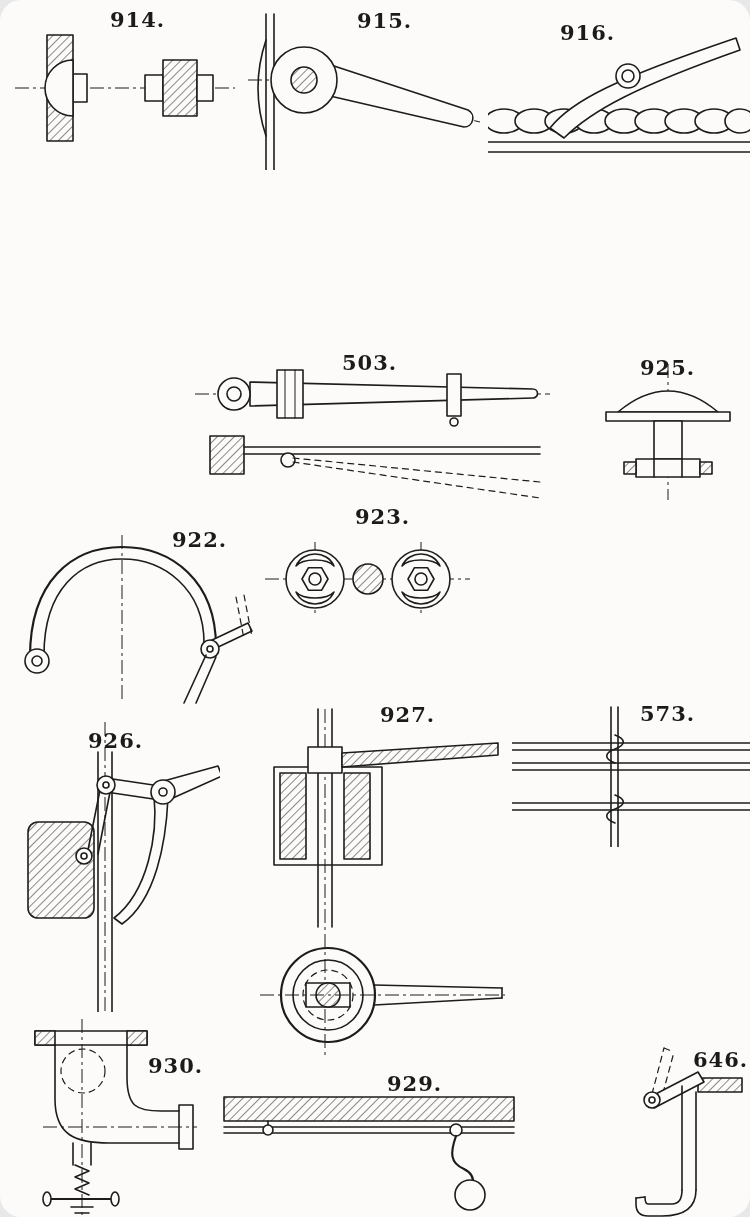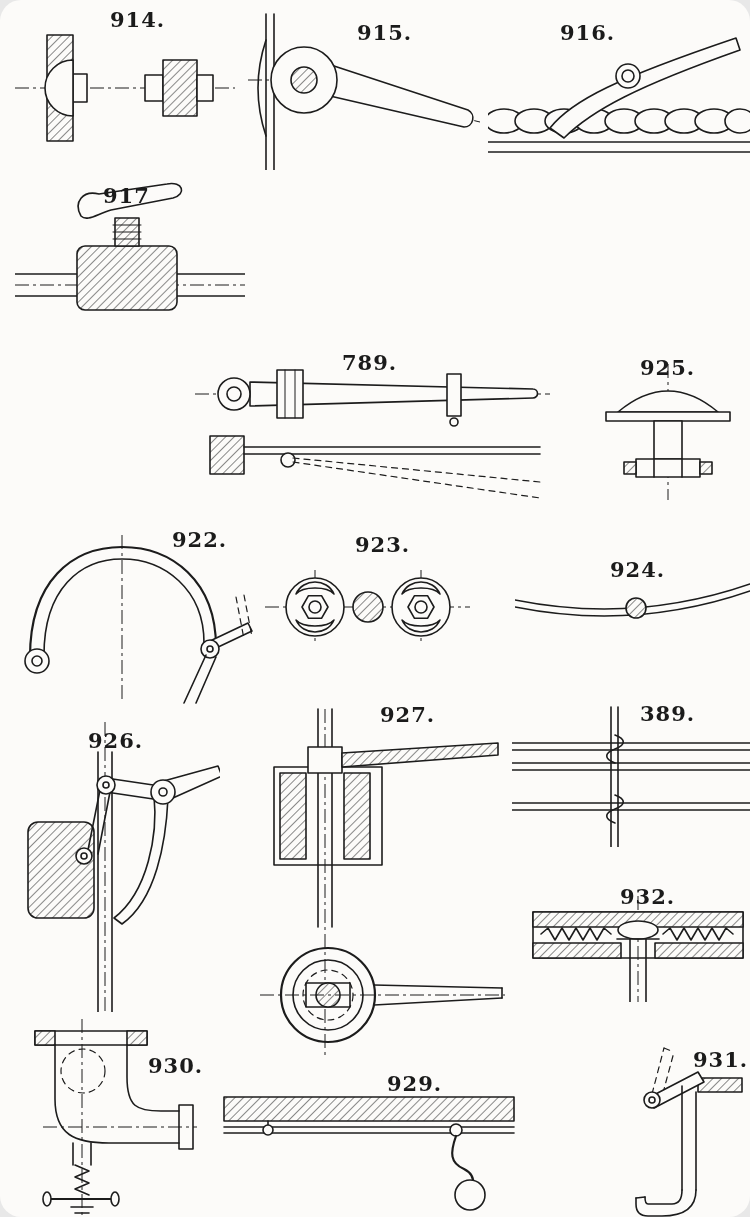--- a/index.html
+++ b/index.html
@@ -46,21 +46,21 @@
       <rect x="32" y="88" width="26" height="48" class="h"></rect>
       <rect x="58" y="69" width="14" height="28" class="sf"></rect>
       <path d="M58,55 A28,28 0 0 0 58,111 Z" class="sf"></path>
       <rect x="130" y="70" width="18" height="26" class="sf"></rect>
       <rect x="148" y="55" width="34" height="56" class="h"></rect>
       <rect x="182" y="70" width="16" height="26" class="sf"></rect>
     </svg>
   </div>
 
   <div class="fig" style="left:240px;top:0;width:245px;height:170px">
-    <span class="fig-label" style="left:117px;top:20px">915.</span>
+    <span class="fig-label" style="left:117px;top:8px">915.</span>
     <svg width="245" height="170" viewBox="0 0 245 170">
       <line x1="26" y1="14" x2="26" y2="170" class="s"></line>
       <line x1="34" y1="14" x2="34" y2="170" class="s"></line>
       <path d="M26,40 Q10,88 26,136" class="s"></path>
       <line x1="8" y1="80" x2="135" y2="80" class="cl"></line>
       <line x1="64" y1="80" x2="240" y2="122" class="cl"></line>
       <path d="M94,66 L228,110 A9,9 0 0 1 224,127 L90,96 Z" class="sf"></path>
       <circle cx="64" cy="80" r="33" class="sf"></circle>
       <circle cx="64" cy="80" r="13" class="h"></circle>
     </svg>
@@ -79,40 +79,26 @@
       <ellipse cx="166" cy="105" rx="19" ry="12" class="sf"></ellipse>
       <ellipse cx="196" cy="105" rx="19" ry="12" class="sf"></ellipse>
       <ellipse cx="226" cy="105" rx="19" ry="12" class="sf"></ellipse>
       <ellipse cx="252" cy="105" rx="15" ry="12" class="sf"></ellipse>
       <path d="M62,112 C84,84 130,62 248,22 L252,34 C150,70 104,94 76,122 Z" class="sf"></path>
       <circle cx="140" cy="60" r="12" class="sf"></circle>
       <circle cx="140" cy="60" r="6" class="s"></circle>
     </svg>
   </div>
 
-  <div class="fig" style="left:15px;top:178px;width:230px;height:145px">
-    <span class="fig-label" style="left:88px;top:5px">917</span>
-    <svg width="230" height="145" viewBox="0 0 230 145">
-      <line x1="0" y1="96" x2="230" y2="96" class="s"></line>
-      <line x1="0" y1="118" x2="230" y2="118" class="s"></line>
-      <line x1="0" y1="107" x2="230" y2="107" class="cl"></line>
-      <rect x="62" y="68" width="100" height="64" rx="8" class="h"></rect>
-      <rect x="100" y="40" width="24" height="28" class="h"></rect>
-      <line x1="98" y1="47" x2="126" y2="47" class="s thin"></line>
-      <line x1="98" y1="54" x2="126" y2="54" class="s thin"></line>
-      <line x1="98" y1="61" x2="126" y2="61" class="s thin"></line>
-      <path d="M66,38 C58,24 68,12 84,16 L152,6 C168,3 172,16 158,20 L96,32 C82,36 72,44 66,38 Z" class="sf"></path>
-    </svg>
-  </div>
 
 
 
 
   <div class="fig" style="left:195px;top:348px;width:355px;height:155px">
-    <span class="fig-label" style="left:147px;top:2px">789.</span>
+    <span class="fig-label" style="left:147px;top:2px">503.</span>
     <svg width="355" height="155" viewBox="0 0 355 155">
       <line x1="0" y1="46" x2="355" y2="46" class="cl"></line>
       <path d="M55,34 L338,41 A4,4 0 0 1 338,50 L55,58 Z" class="sf"></path>
       <circle cx="39" cy="46" r="16" class="sf"></circle>
       <circle cx="39" cy="46" r="7" class="s"></circle>
       <rect x="82" y="22" width="26" height="48" class="sf"></rect>
       <line x1="90" y1="22" x2="90" y2="70" class="s thin"></line>
       <line x1="100" y1="22" x2="100" y2="70" class="s thin"></line>
       <rect x="252" y="26" width="14" height="42" class="sf"></rect>
       <circle cx="259" cy="74" r="4" class="s"></circle>
@@ -152,48 +138,40 @@
       <path d="M200,118 L238,100 L242,108 L204,126 Z" class="sf"></path>
       <circle cx="200" cy="126" r="9" class="sf"></circle>
       <circle cx="200" cy="126" r="3" class="s"></circle>
       <line x1="226" y1="74" x2="234" y2="116" class="s dash"></line>
       <line x1="234" y1="72" x2="242" y2="114" class="s dash"></line>
       <line x1="196" y1="132" x2="174" y2="180" class="s"></line>
       <line x1="206" y1="134" x2="186" y2="180" class="s"></line>
     </svg>
   </div>
 
-  <div class="fig" style="left:265px;top:530px;width:205px;height:145px">
+  <div class="fig" style="left:265px;top:502px;width:205px;height:145px">
     <span class="fig-label" style="left:90px;top:2px">923.</span>
     <svg width="205" height="145" viewBox="0 0 205 145">
       <line x1="0" y1="77" x2="205" y2="77" class="cl"></line>
       <line x1="50" y1="40" x2="50" y2="114" class="cl"></line>
       <line x1="156" y1="40" x2="156" y2="114" class="cl"></line>
       <circle cx="103" cy="77" r="15" class="h"></circle>
       <circle cx="50" cy="77" r="29" class="sf"></circle>
       <polygon points="63,77 56.5,88.3 43.5,88.3 37,77 43.5,65.7 56.5,65.7" class="sf"></polygon>
       <circle cx="50" cy="77" r="6" class="s"></circle>
       <path d="M31,64 C38,48 62,48 69,64 C62,56 38,56 31,64 Z" class="s"></path>
       <path d="M31,90 C38,106 62,106 69,90 C62,98 38,98 31,90 Z" class="s"></path>
       <circle cx="156" cy="77" r="29" class="sf"></circle>
       <polygon points="169,77 162.5,88.3 149.5,88.3 143,77 149.5,65.7 162.5,65.7" class="sf"></polygon>
       <circle cx="156" cy="77" r="6" class="s"></circle>
       <path d="M137,64 C144,48 168,48 175,64 C168,56 144,56 137,64 Z" class="s"></path>
       <path d="M137,90 C144,106 168,106 175,90 C168,98 144,98 137,90 Z" class="s"></path>
     </svg>
   </div>
 
-  <div class="fig" style="left:515px;top:550px;width:235px;height:98px">
-    <span class="fig-label" style="left:95px;top:7px">924.</span>
-    <svg width="235" height="98" viewBox="0 0 235 98">
-      <path d="M0,50 C80,66 160,60 235,34" class="s"></path>
-      <path d="M0,57 C80,73 160,67 235,41" class="s"></path>
-      <circle cx="121" cy="58" r="10" class="h"></circle>
-    </svg>
-  </div>
 
   <div class="fig" style="left:10px;top:722px;width:210px;height:290px">
     <span class="fig-label" style="left:78px;top:6px">926.</span>
     <svg width="210" height="290" viewBox="0 0 210 290">
       <line x1="95" y1="0" x2="95" y2="290" class="cl"></line>
       <line x1="88" y1="30" x2="88" y2="290" class="s"></line>
       <line x1="102" y1="30" x2="102" y2="290" class="s"></line>
       <rect x="18" y="100" width="66" height="96" rx="10" class="h"></rect>
       <path d="M104,196 C138,170 148,112 144,74 L158,76 C156,120 146,178 112,202 Z" class="sf"></path>
       <path d="M150,60 L208,44 L212,54 L154,80 Z" class="sf"></path>
@@ -227,51 +205,35 @@
       <rect x="46" y="288" width="44" height="24" class="s"></rect>
       <circle cx="68" cy="300" r="12" class="h"></circle>
       <line x1="114" y1="290" x2="242" y2="293" class="s"></line>
       <line x1="114" y1="310" x2="242" y2="303" class="s"></line>
       <line x1="242" y1="293" x2="242" y2="303" class="s"></line>
       <line x1="0" y1="300" x2="245" y2="300" class="cl"></line>
     </svg>
   </div>
 
   <div class="fig" style="left:512px;top:695px;width:238px;height:152px">
-    <span class="fig-label" style="left:128px;top:6px">389.</span>
+    <span class="fig-label" style="left:128px;top:6px">573.</span>
     <svg width="238" height="152" viewBox="0 0 238 152">
       <line x1="0" y1="48" x2="238" y2="48" class="s"></line>
       <line x1="0" y1="55" x2="238" y2="55" class="s"></line>
       <line x1="0" y1="68" x2="238" y2="68" class="s"></line>
       <line x1="0" y1="75" x2="238" y2="75" class="s"></line>
       <line x1="0" y1="108" x2="238" y2="108" class="s"></line>
       <line x1="0" y1="115" x2="238" y2="115" class="s"></line>
       <line x1="99" y1="12" x2="99" y2="152" class="s"></line>
       <line x1="106" y1="12" x2="106" y2="152" class="s"></line>
       <path d="M103,40 c11,4 11,10 0,14 c-11,4 -11,10 0,14" class="s"></path>
       <path d="M103,100 c11,4 11,10 0,14 c-11,4 -11,10 0,14" class="s"></path>
     </svg>
   </div>
 
-  <div class="fig" style="left:525px;top:878px;width:225px;height:124px">
-    <span class="fig-label" style="left:95px;top:6px">932.</span>
-    <svg width="225" height="124" viewBox="0 0 225 124">
-      <line x1="113" y1="18" x2="113" y2="124" class="cl"></line>
-      <rect x="8" y="34" width="210" height="46" class="s"></rect>
-      <rect x="8" y="34" width="210" height="15" class="h"></rect>
-      <rect x="8" y="65" width="88" height="15" class="h"></rect>
-      <rect x="130" y="65" width="88" height="15" class="h"></rect>
-      <polyline points="16,56 23,50 30,62 37,50 44,62 51,50 58,62 65,50 72,62 79,50 86,56" class="s"></polyline>
-      <polyline points="138,56 145,50 152,62 159,50 166,62 173,50 180,62 187,50 194,62 201,50 208,56" class="s"></polyline>
-      <ellipse cx="113" cy="52" rx="20" ry="9" class="sf"></ellipse>
-      <line x1="92" y1="61" x2="134" y2="61" class="s"></line>
-      <line x1="105" y1="61" x2="105" y2="124" class="s"></line>
-      <line x1="121" y1="61" x2="121" y2="124" class="s"></line>
-    </svg>
-  </div>
 
   <div class="fig" style="left:15px;top:1015px;width:210px;height:202px">
     <span class="fig-label" style="left:133px;top:38px">930.</span>
     <svg width="210" height="202" viewBox="0 0 210 202">
       <line x1="67" y1="4" x2="67" y2="200" class="cl"></line>
       <line x1="28" y1="112" x2="182" y2="112" class="cl"></line>
       <rect x="20" y="16" width="112" height="14" class="s"></rect>
       <rect x="20" y="16" width="20" height="14" class="h"></rect>
       <rect x="112" y="16" width="20" height="14" class="h"></rect>
       <path d="M40,30 L40,84 C40,120 60,128 94,128 L164,128" class="s"></path>
@@ -297,21 +259,21 @@
       <line x1="6" y1="70" x2="296" y2="70" class="s"></line>
       <line x1="50" y1="58" x2="50" y2="62" class="s"></line>
       <circle cx="50" cy="67" r="5" class="sf"></circle>
       <circle cx="238" cy="67" r="6" class="sf"></circle>
       <path d="M238,73 C232,90 232,100 246,106 C254,110 256,116 255,122" class="s w2"></path>
       <circle cx="252" cy="132" r="15" class="sf"></circle>
     </svg>
   </div>
 
   <div class="fig" style="left:598px;top:1040px;width:152px;height:177px">
-    <span class="fig-label" style="left:95px;top:7px">931.</span>
+    <span class="fig-label" style="left:95px;top:7px">646.</span>
     <svg width="152" height="177" viewBox="0 0 152 177">
       <rect x="100" y="38" width="44" height="14" class="h"></rect>
       <line x1="54" y1="54" x2="66" y2="8" class="s dash"></line>
       <line x1="62" y1="64" x2="76" y2="12" class="s dash"></line>
       <line x1="66" y1="8" x2="76" y2="12" class="s dash"></line>
       <path d="M50,58 L100,32 L106,42 L56,68 Z" class="sf"></path>
       <circle cx="54" cy="60" r="8" class="sf"></circle>
       <circle cx="54" cy="60" r="3" class="s"></circle>
       <line x1="84" y1="46" x2="84" y2="150" class="s"></line>
       <line x1="98" y1="52" x2="98" y2="150" class="s"></line>

